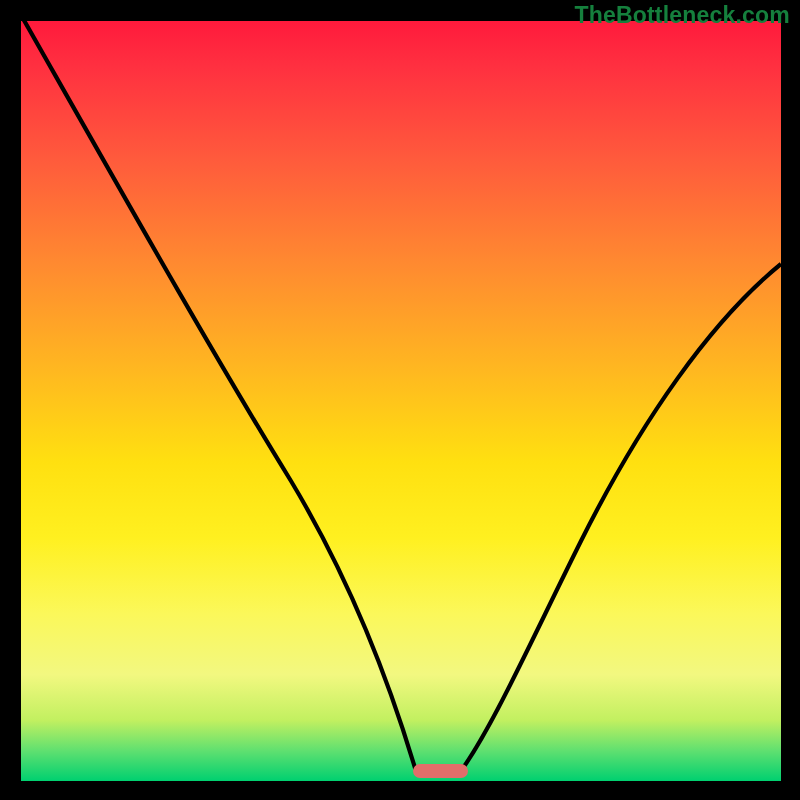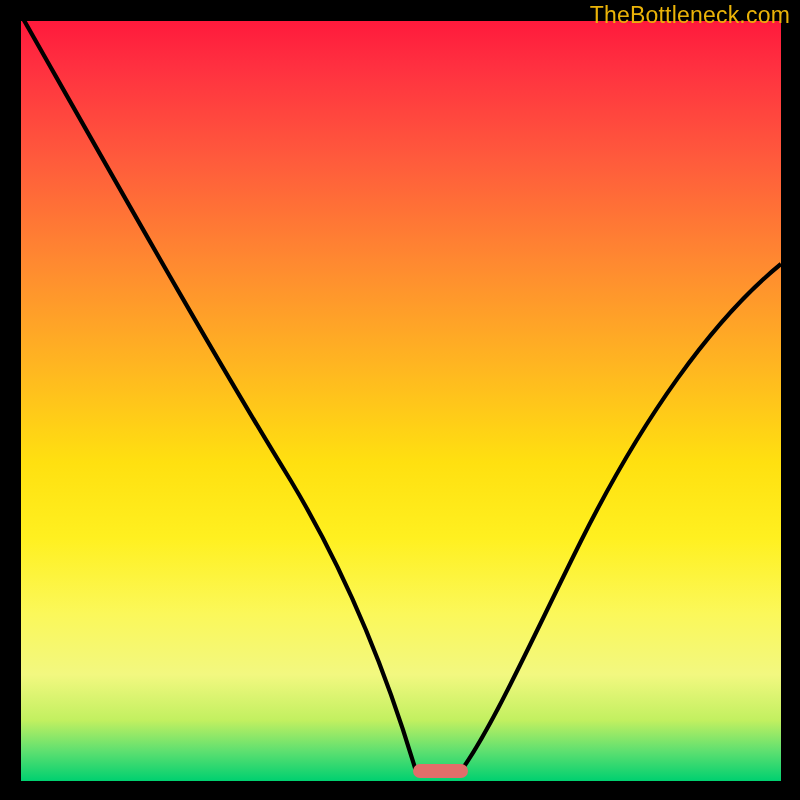--- a/index.html
+++ b/index.html
@@ -44,23 +44,23 @@
     left: 0;
     top: 0;
     width: 760px;
     height: 760px;
     pointer-events: none;
   }
   .watermark {
     position: absolute;
     top: 2px;
     right: 10px;
-    color: #eab308;
+    color: #15803d;
     font-size: 23px;
-    font-weight: 400;
+    font-weight: 700;
     letter-spacing: 0.2px;
     user-select: none;
   }
   .marker {
     position: absolute;
     background: #e26e6a; 
     border-radius: 7px;
     height: 14px;
   }
 </style>

